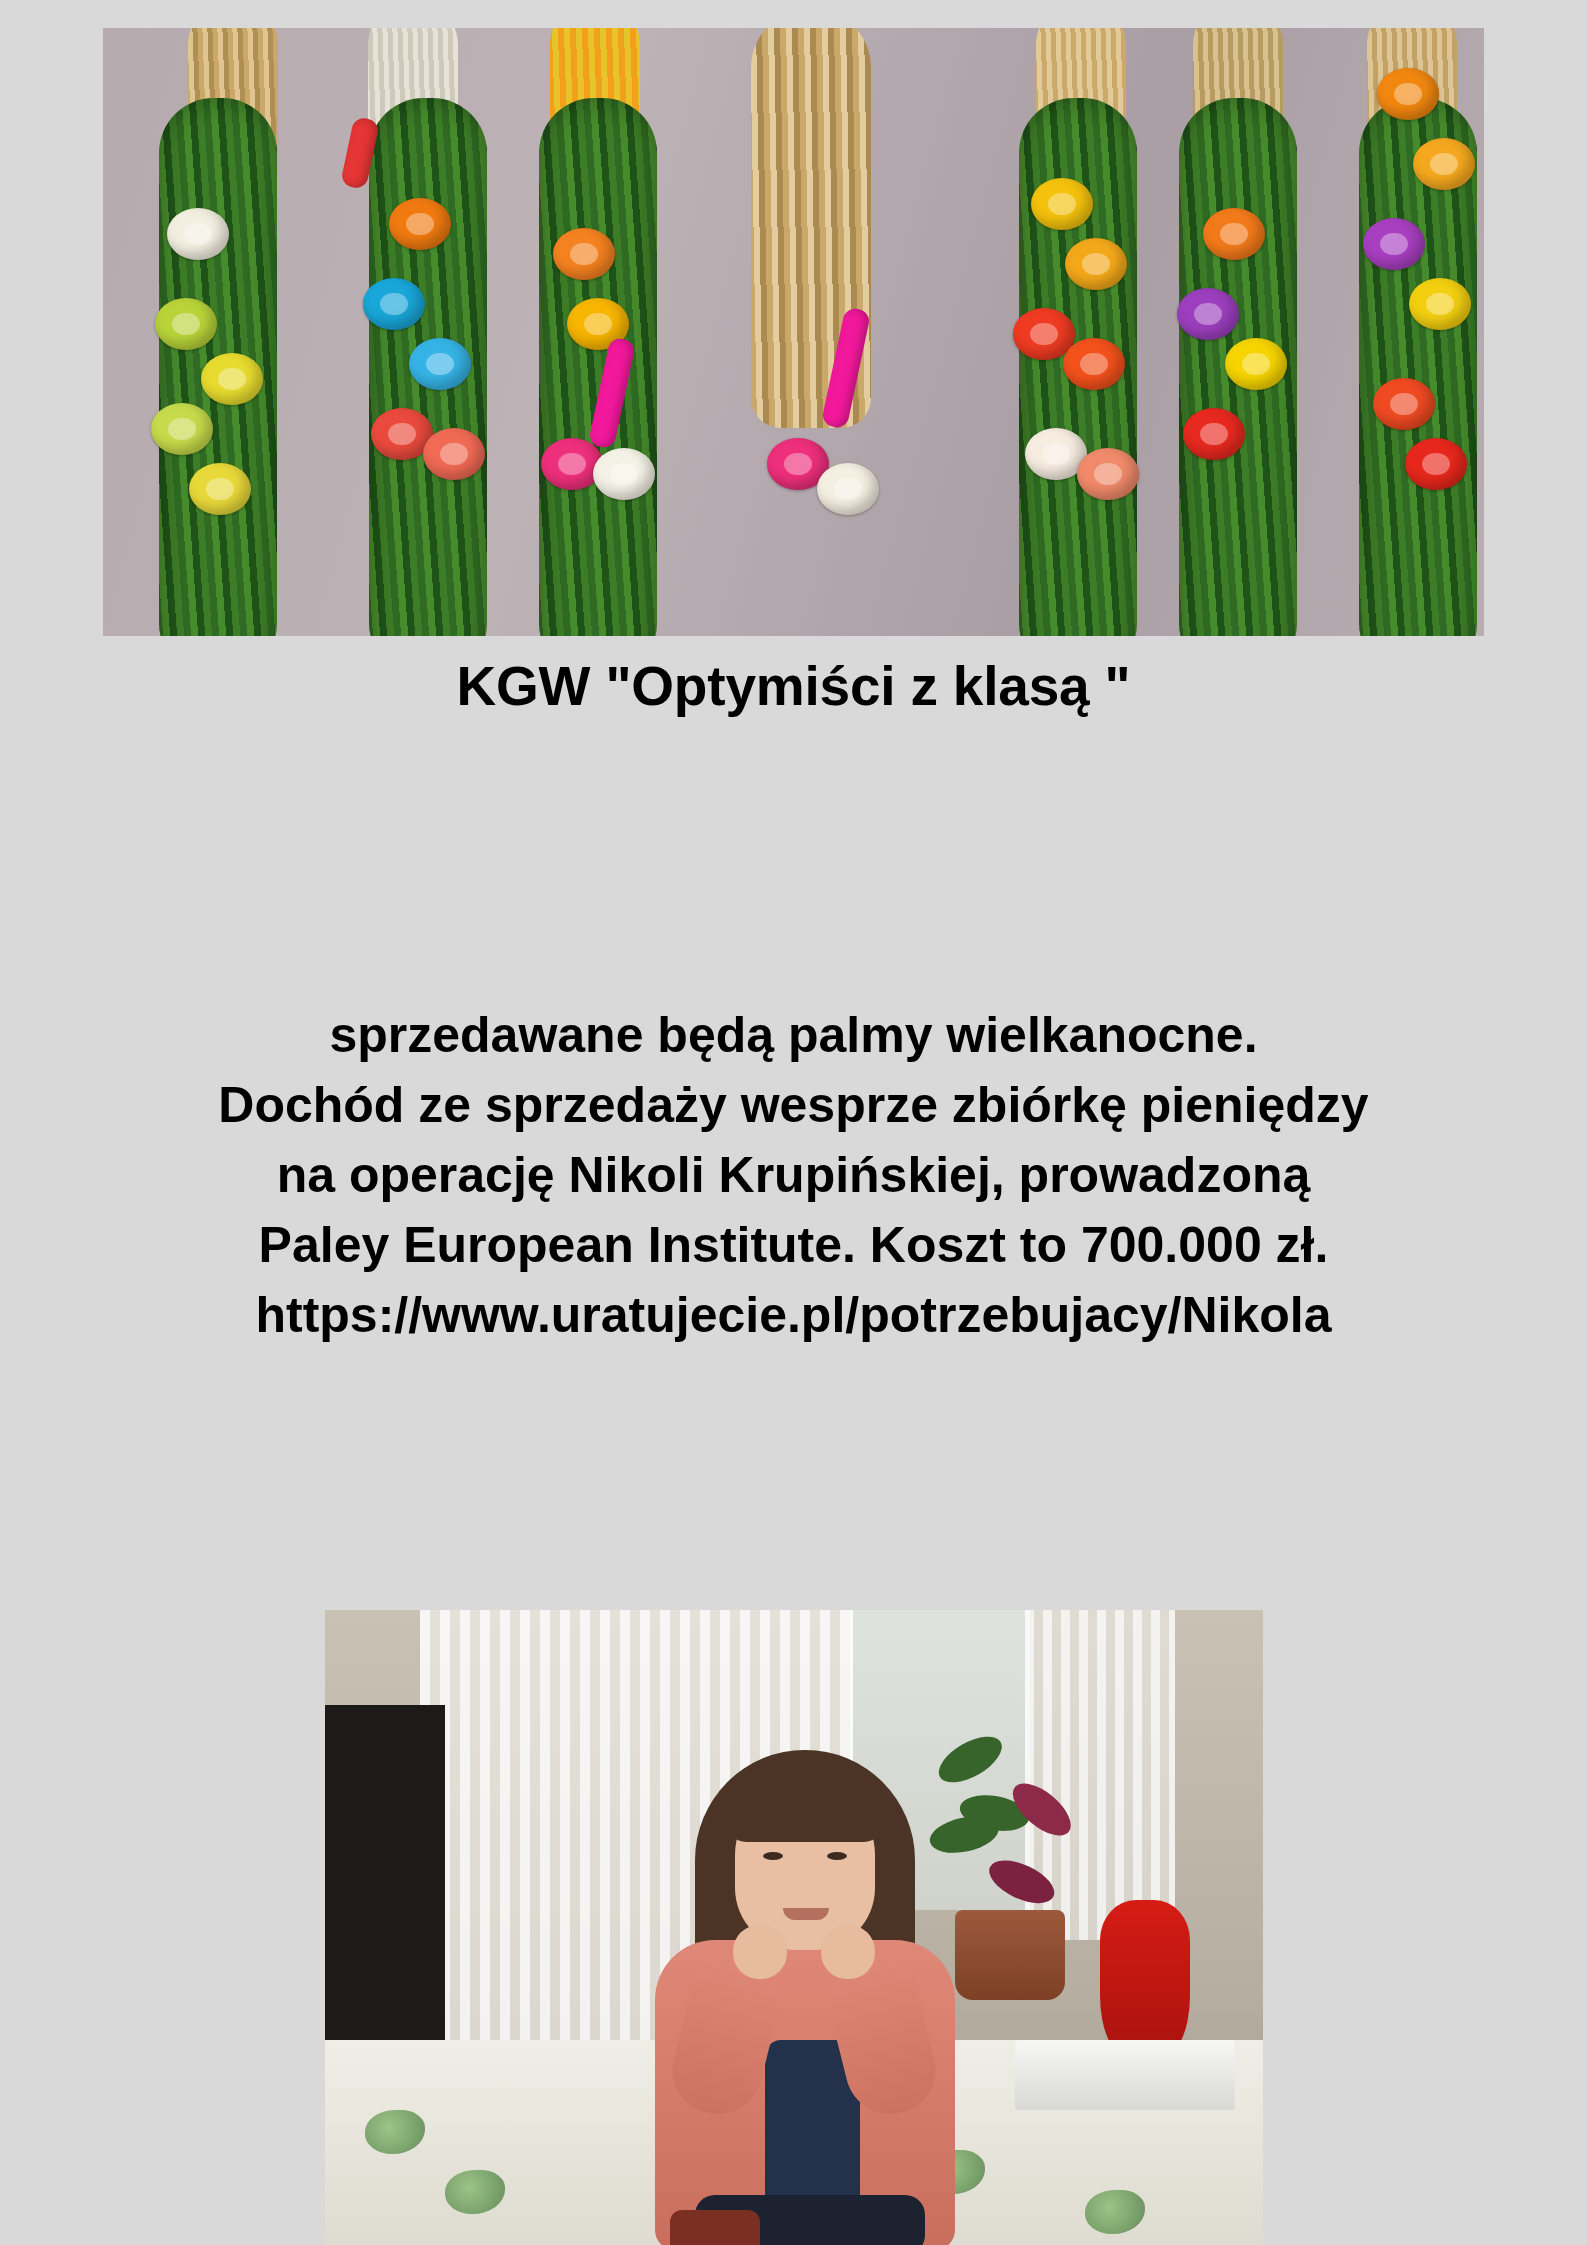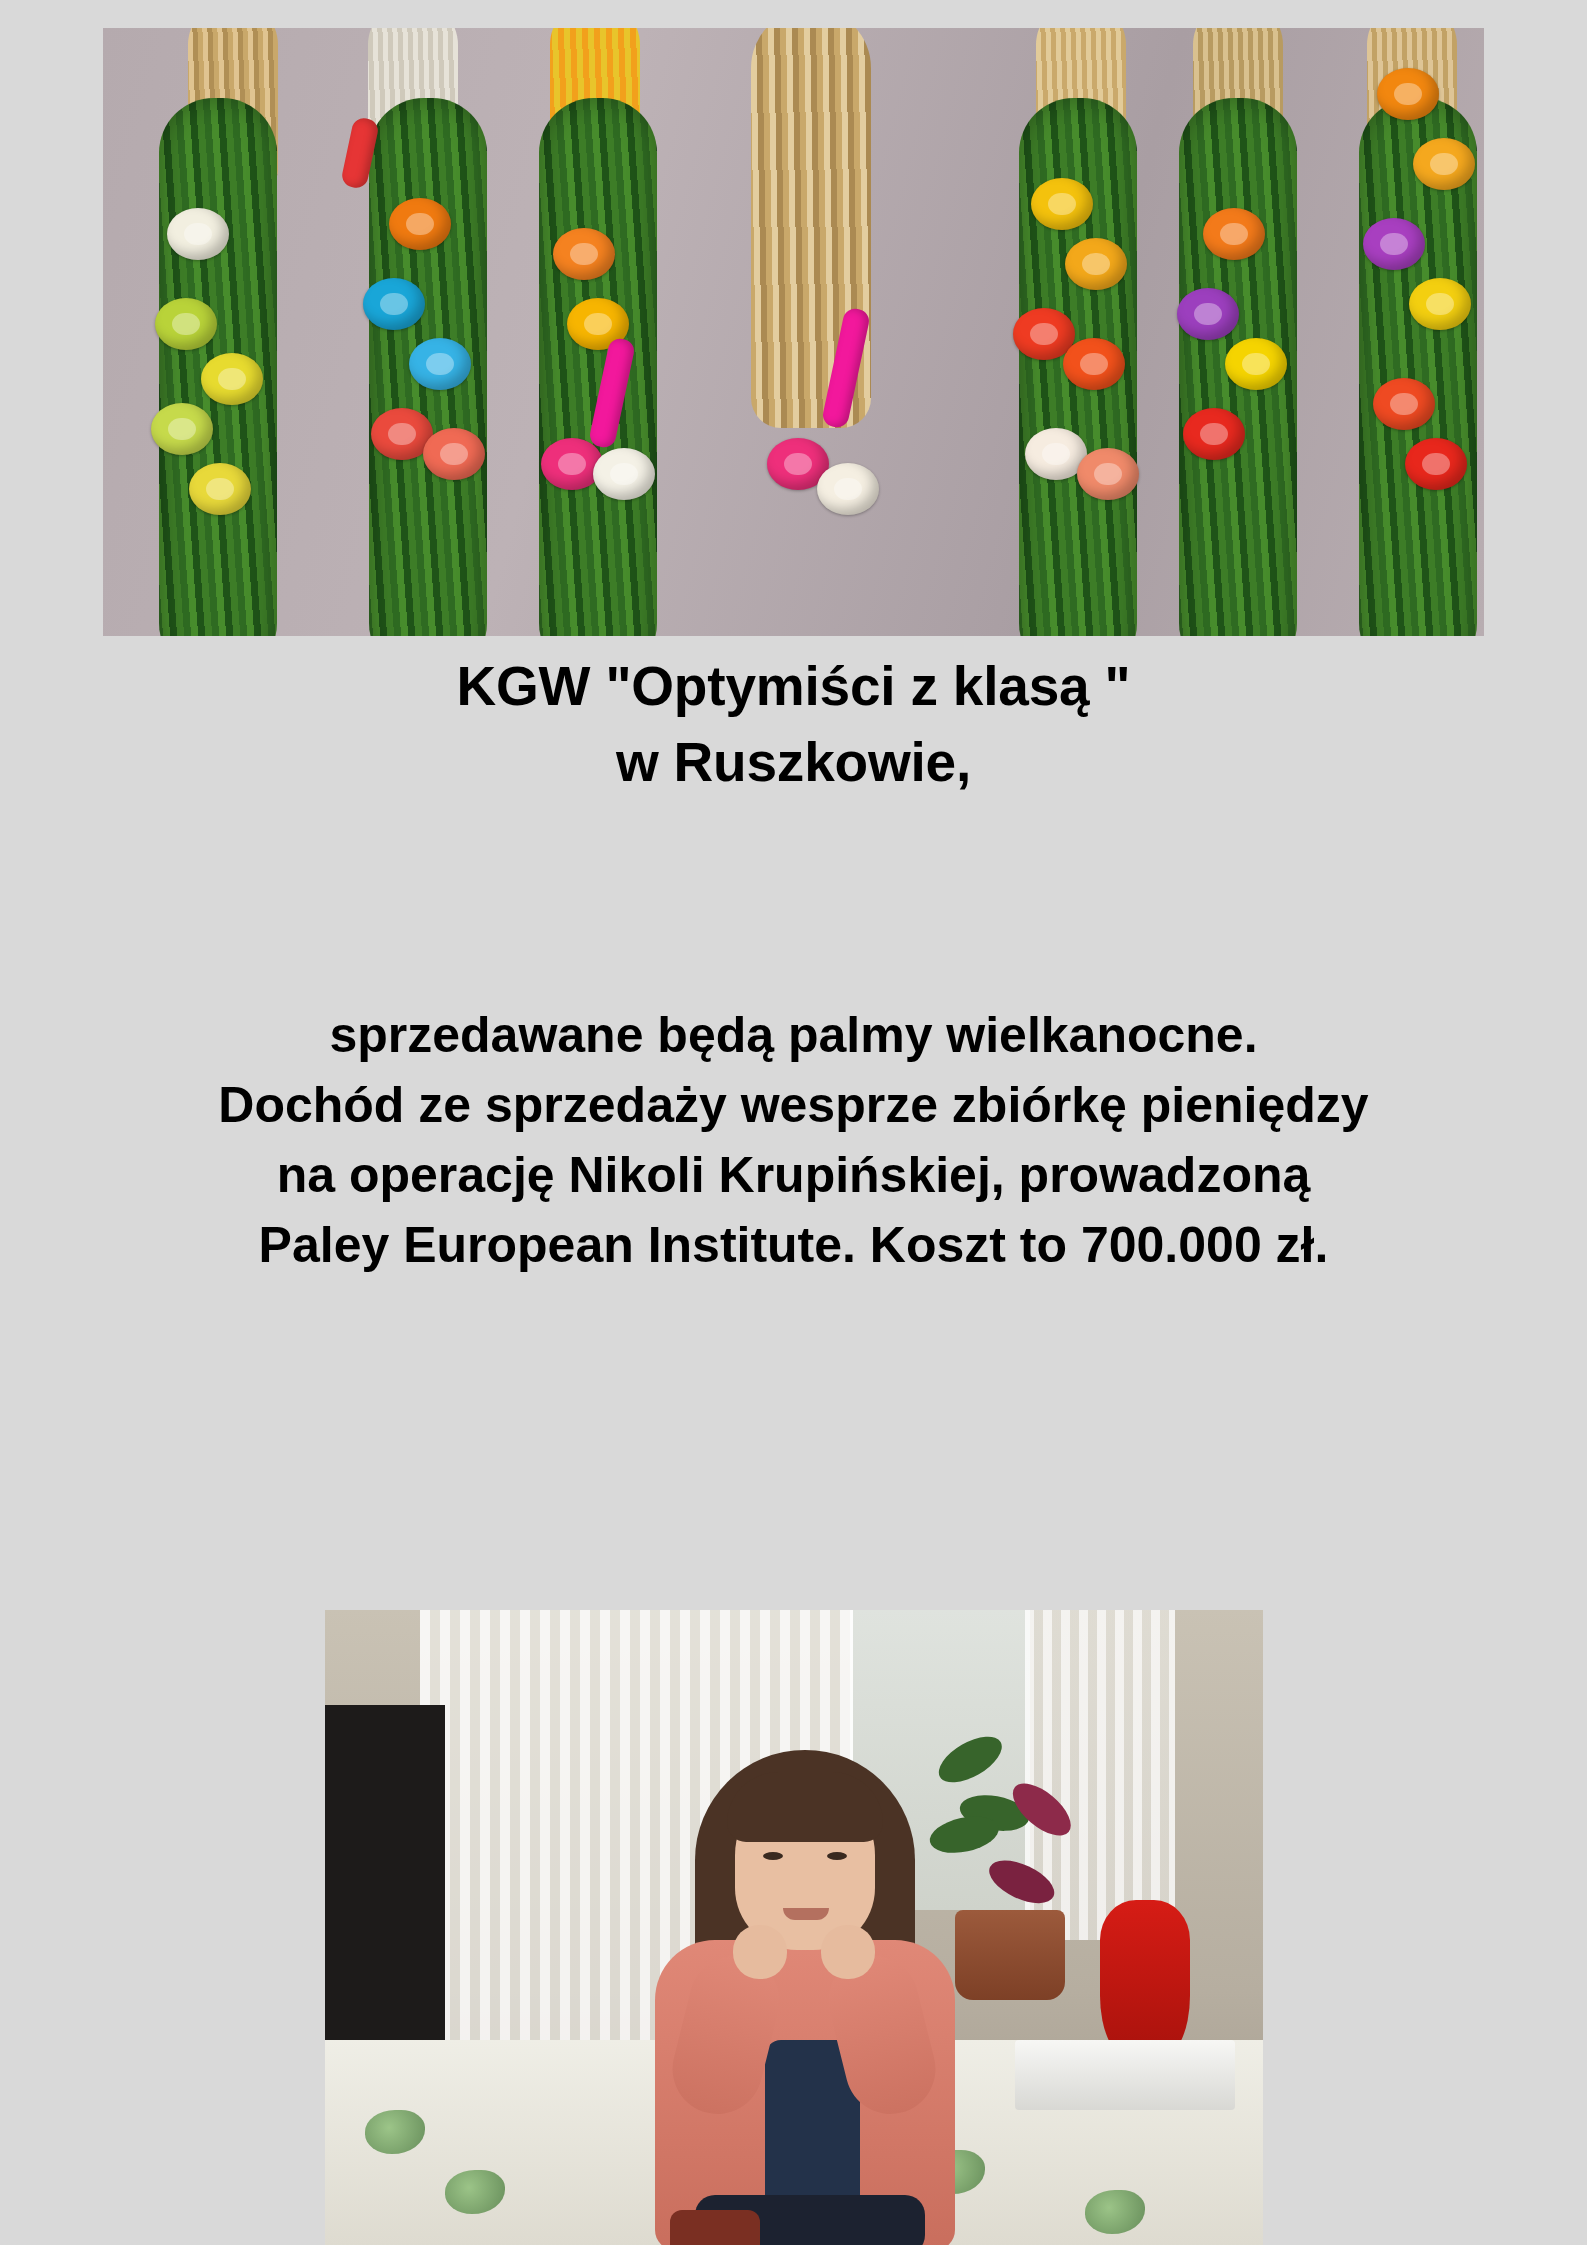--- a/index.html
+++ b/index.html
@@ -382,28 +382,28 @@
       <div class="flower" style="left:70px;top:130px;background:#f5a81e;"></div>
       <div class="flower" style="left:20px;top:210px;background:#a83fc0;"></div>
       <div class="flower" style="left:66px;top:270px;background:#f3cf10;"></div>
       <div class="flower" style="left:30px;top:370px;background:#ef4a22;"></div>
       <div class="flower" style="left:62px;top:430px;background:#e8271c;"></div>
     </div>
   </div>
 
   <div class="headline">
     <div>KGW "Optymiści z klasą "</div>
-    <div>w Ruszkowie,</div>
   </div>
 
   <div class="bodytext">
     <div>sprzedawane będą palmy wielkanocne.</div>
     <div>Dochód ze sprzedaży wesprze zbiórkę pieniędzy</div>
     <div>na operację Nikoli Krupińskiej, prowadzoną</div>
     <div>Paley European Institute. Koszt to 700.000 zł.</div>
+    <div>https://www.uratujecie.pl/potrzebujacy/Nikola</div>
   </div>
 
   <div class="girl-photo">
     <div class="room-wall"></div>
     <div class="window"></div>
     <div class="curtain"></div>
     <div class="curtain2"></div>
     <div class="dark-panel"></div>
 
     <div class="plant">

